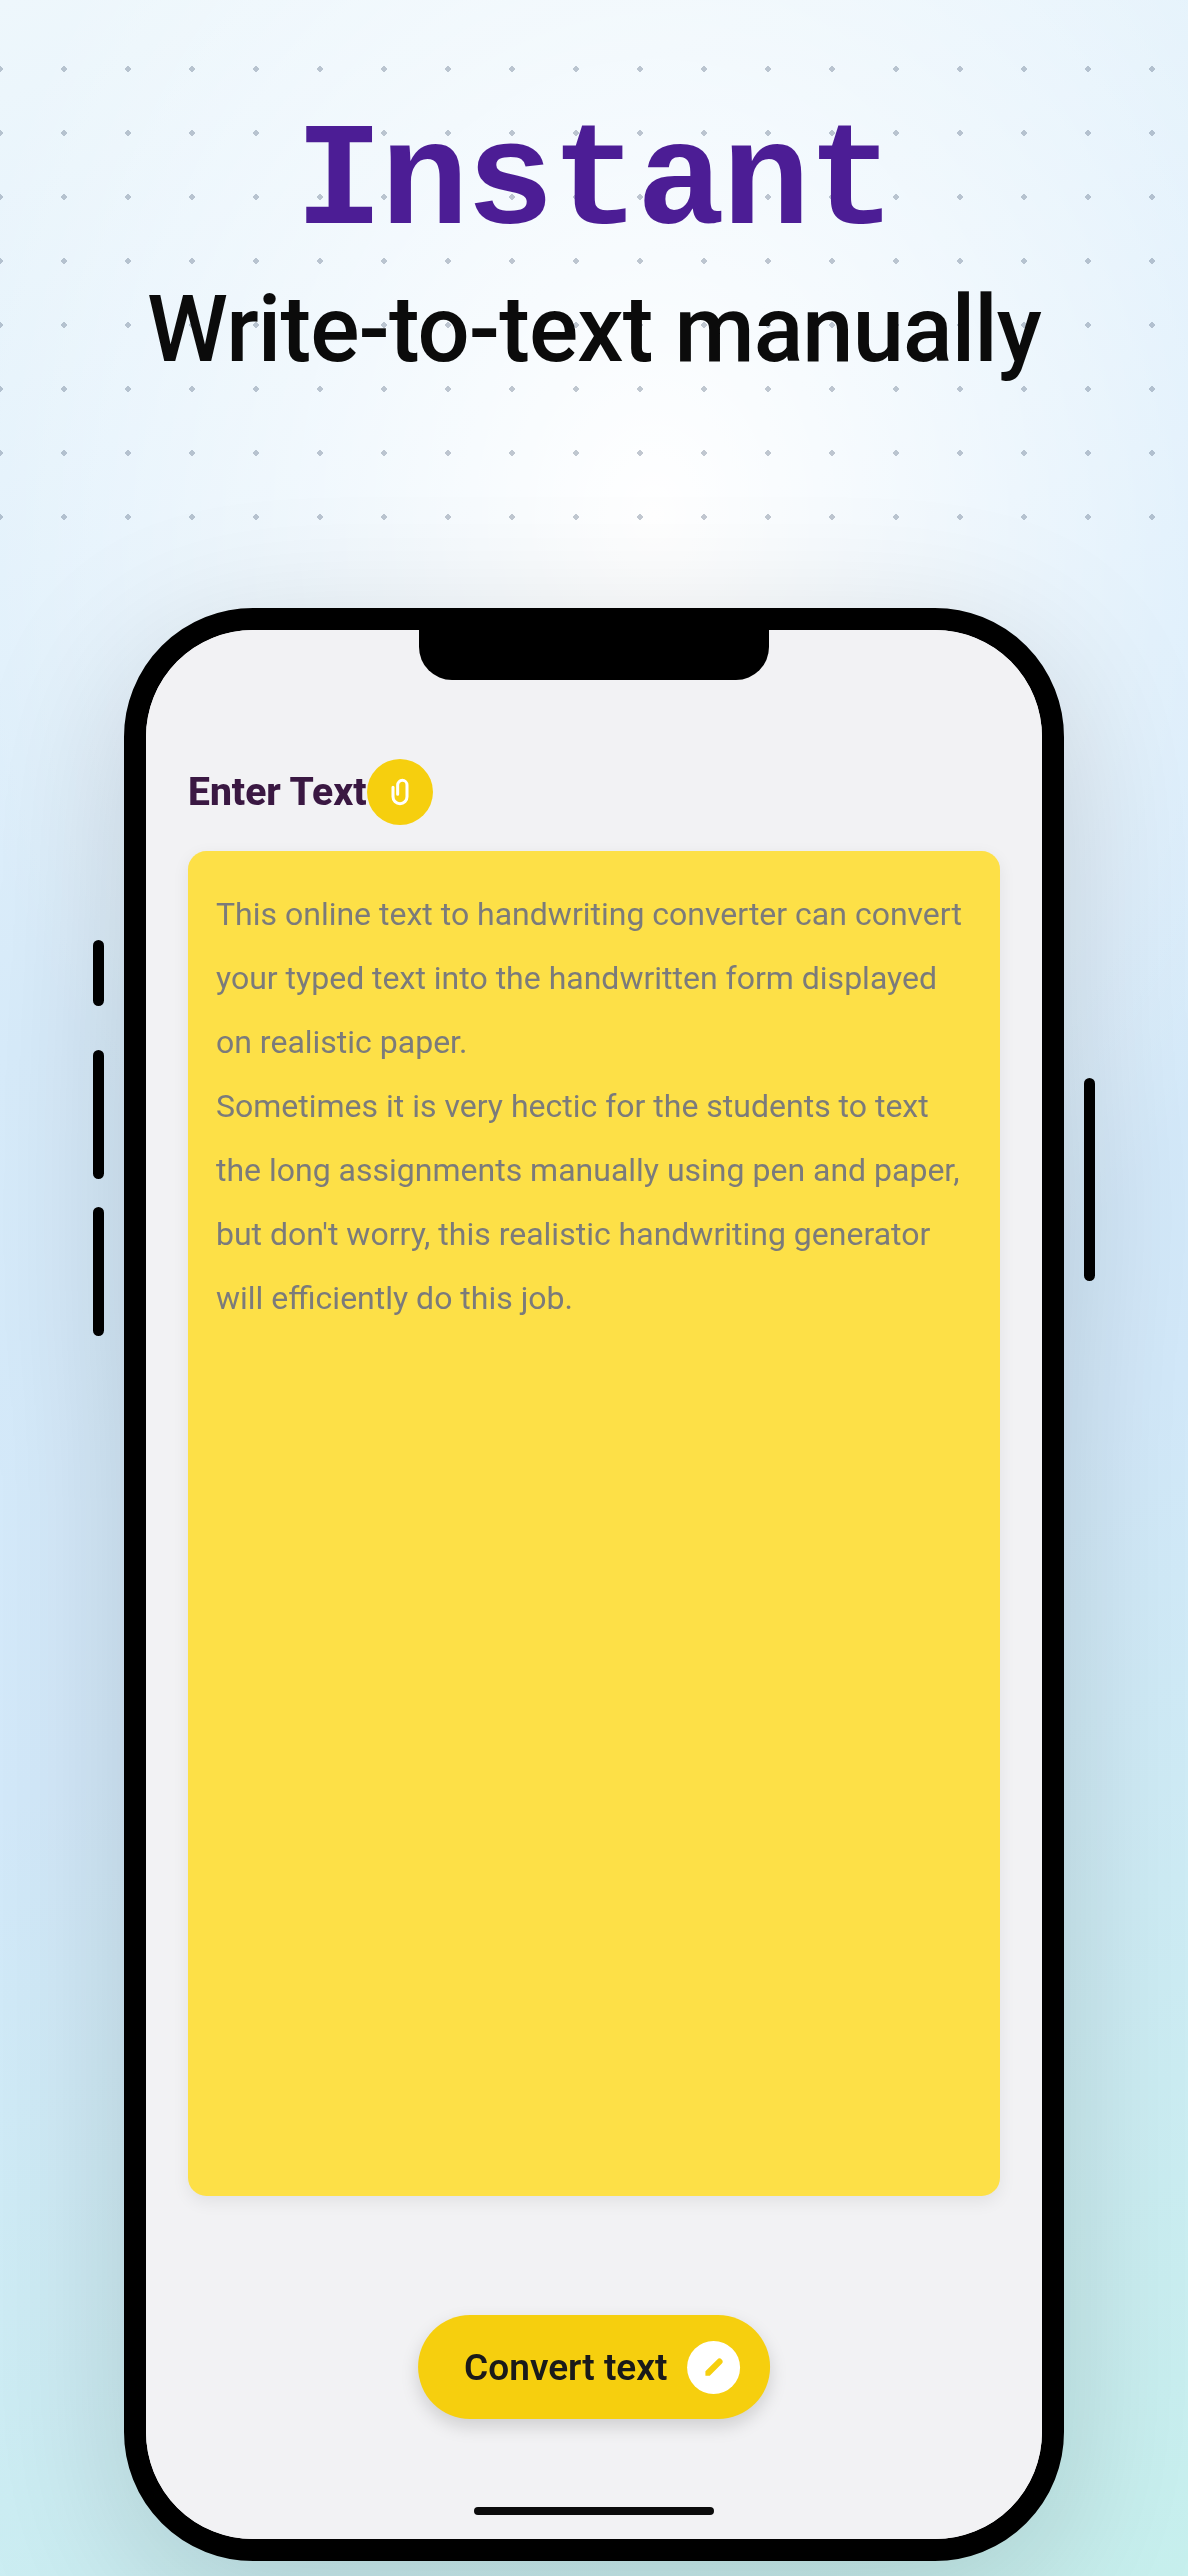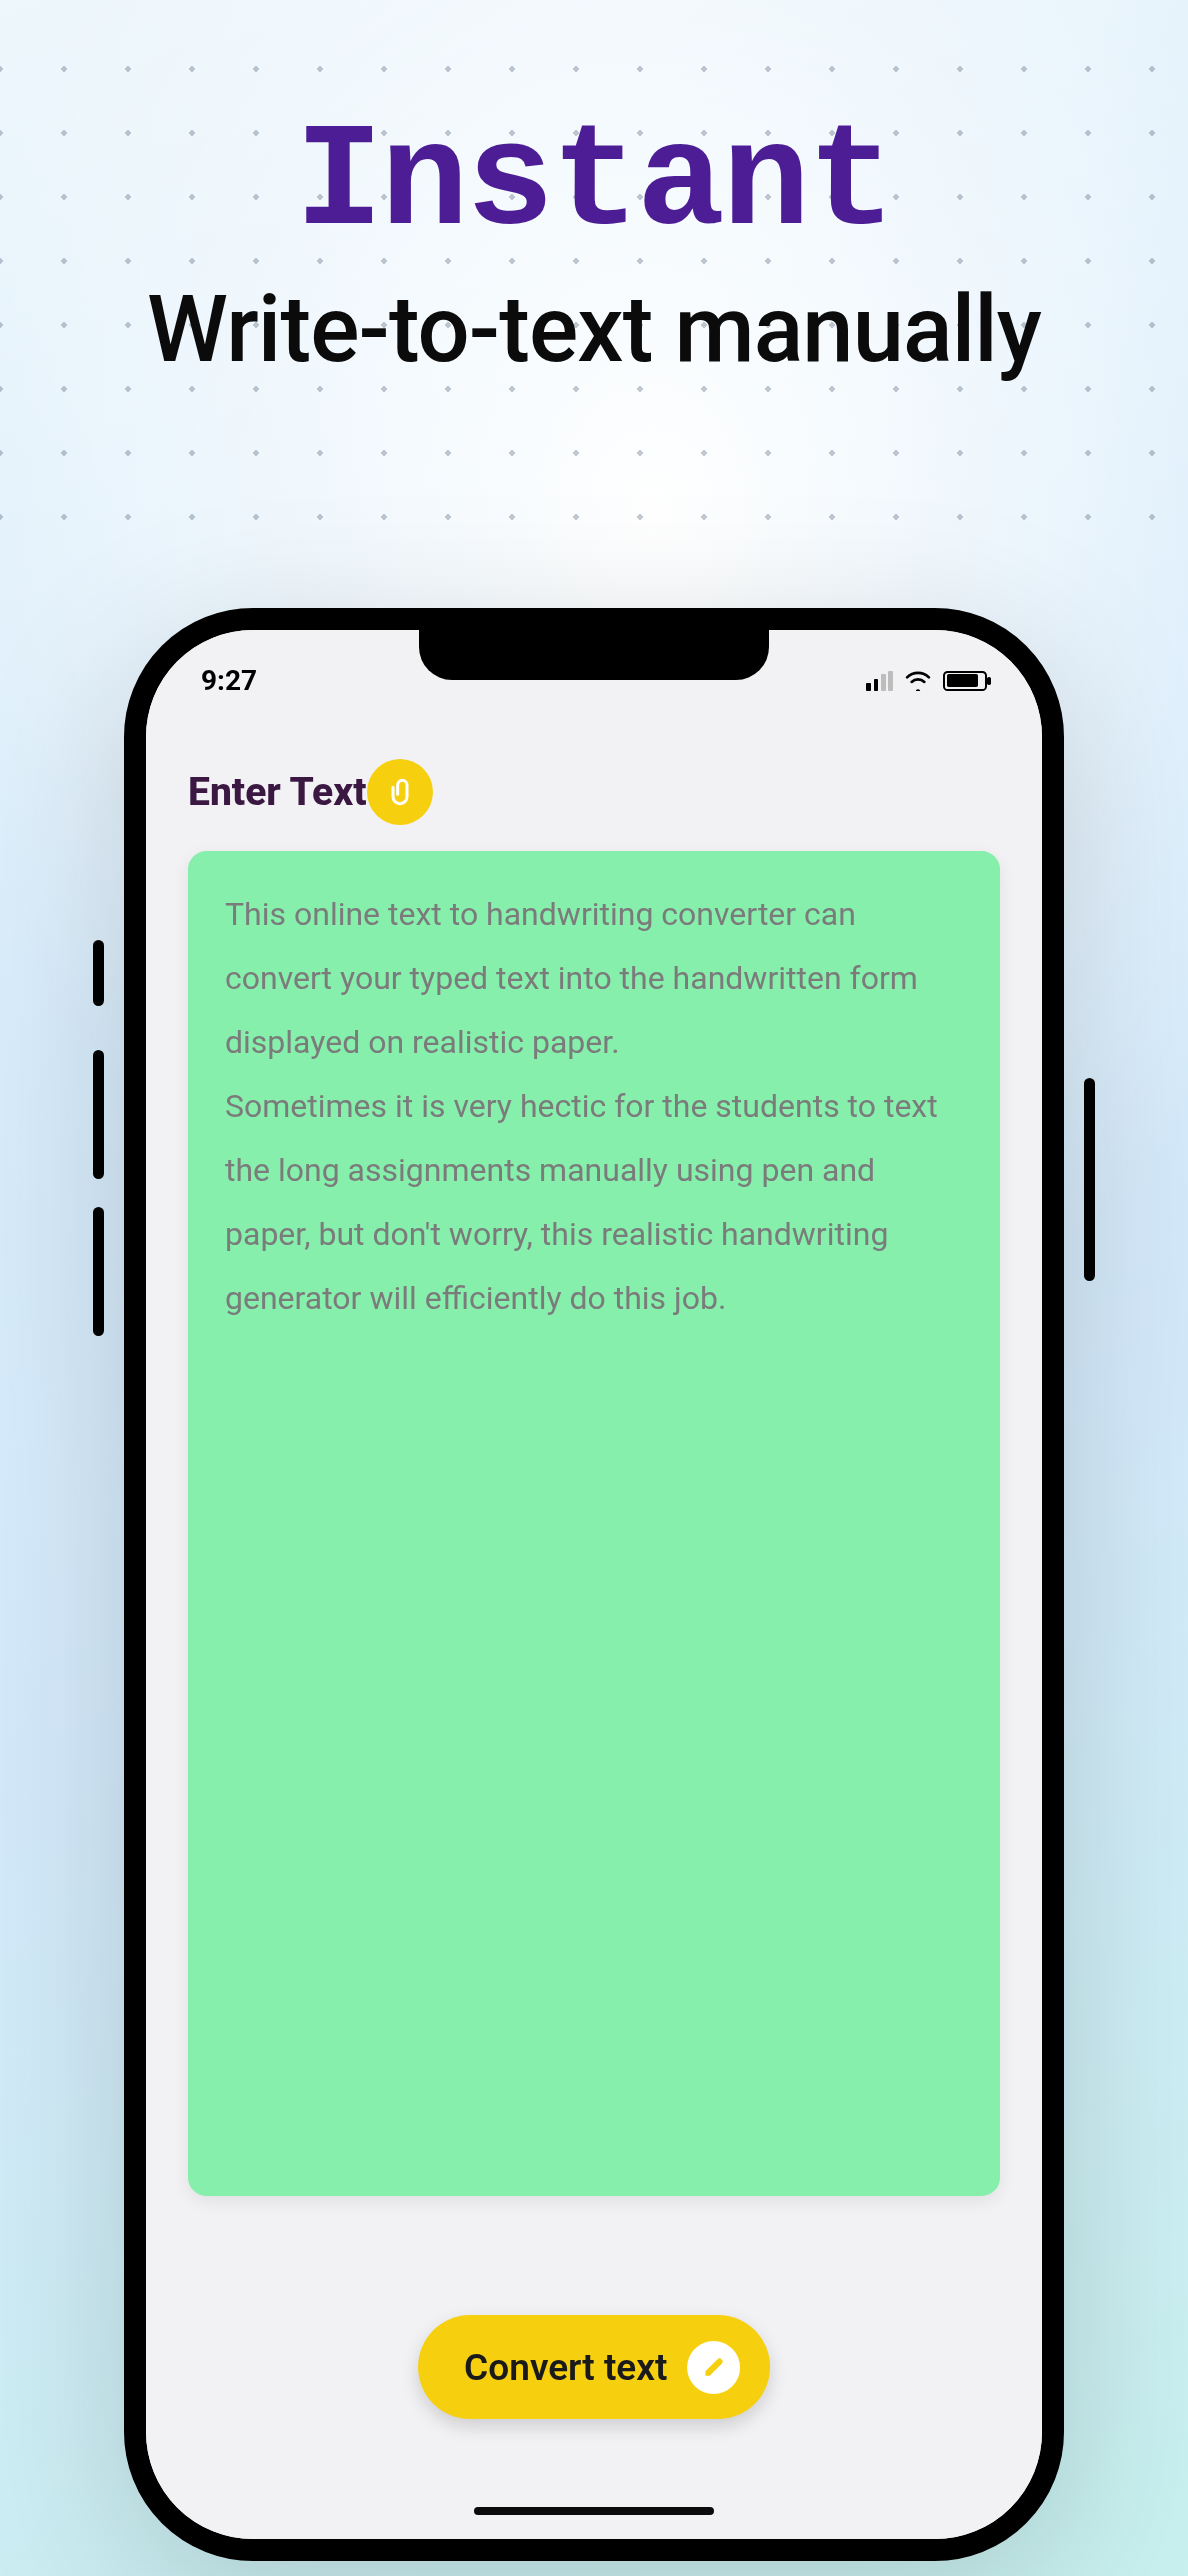--- a/index.html
+++ b/index.html
@@ -186,24 +186,24 @@
   }
   .attach-btn svg { width: 28px; height: 28px; }
 
   
   .text-card {
     position: absolute;
     top: 221px;
     left: 42px;
     right: 42px;
     height: 1345px;
-    background: #86efac;
+    background: #fde047;
     border-radius: 18.4px;
     box-shadow: 0 5.5px 16.6px rgba(0,0,0,0.07);
-    padding: 31px 37px;
+    padding: 31px 28px;
   }
   .text-body {
     color: #7b7b7b;
     font-size: 32px;
     line-height: 2.0;
   }
   .text-body p { margin: 0; }
   .text-body p + p { margin-top: 0; }
 
   
@@ -263,39 +263,20 @@
   <div class="side-btn sb-left1"></div>
   <div class="side-btn sb-left2"></div>
   <div class="side-btn sb-left3"></div>
   <div class="side-btn sb-right"></div>
 
   <div class="phone-frame"></div>
 
   <div class="phone-inner">
     <div class="notch"></div>
 
-    <div class="status-bar">
-      <div class="status-time">9:27</div>
-      <div class="status-icons">
-        <div class="signal">
-          <span style="height:7.4px"></span>
-          <span style="height:12px"></span>
-          <span class="dim" style="height:16.6px"></span>
-          <span class="dim" style="height:20px"></span>
-        </div>
-        <svg class="wifi-ic" viewBox="0 0 30 22">
-          <path d="M15 20 a2.4 2.4 0 1 0 0.001 0 Z" fill="#000"></path>
-          <path d="M8 12 a10 10 0 0 1 14 0" stroke="#000" stroke-width="3" fill="none" stroke-linecap="round"></path>
-          <path d="M3 7 a17 17 0 0 1 24 0" stroke="#000" stroke-width="3" fill="none" stroke-linecap="round"></path>
-        </svg>
-        <div class="battery">
-          <div class="battery-fill"></div>
-        </div>
-      </div>
-    </div>
 
     <div class="screen-header">
       <div class="screen-title">Enter Text</div>
       <div class="attach-btn">
         <svg viewBox="0 0 24 24">
           <path d="M8 14 L8 6 a4 4 0 0 1 8 0 L16 16 a6 6 0 0 1 -12 0 L4 8" fill="none" stroke="#fff" stroke-width="2.6" stroke-linecap="round" transform="translate(2,0)"></path>
         </svg>
       </div>
     </div>
 

